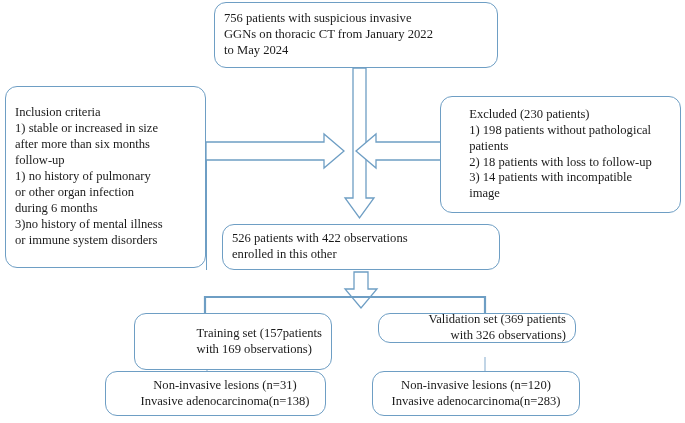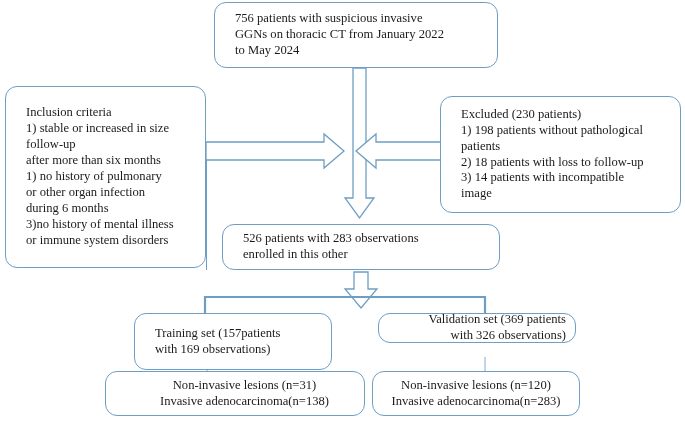--- a/index.html
+++ b/index.html
@@ -23,21 +23,21 @@
     border-radius: 12px;
     background: #ffffff;
     display: flex;
     flex-direction: column;
     justify-content: center;
     line-height: 1.27;
     font-size: 12.6px;
     z-index: 3;
   }
   .box .pad { padding: 0 9px; }
-  .align-left   { text-align: left; padding-left: 11px; }
+  .align-left   { text-align: left; }
   .align-center { text-align: center; }
   .align-right  { text-align: right; }
 
   .line {
     position: absolute;
     background: #6e9ec4;
     z-index: 1;
   }
   svg.conn {
     position: absolute;
@@ -101,63 +101,63 @@
       <div>756 patients with  suspicious invasive</div>
       <div>GGNs on thoracic CT from January 2022</div>
       <div>to May 2024</div>
     </div>
   </div>
 
   <div class="box align-left" style="left:5px; top:86px; width:201px; height:182px;">
     <div class="pad">
       <div>Inclusion criteria</div>
       <div>1) stable or increased in size</div>
+      <div>after more than six months</div>
       <div>follow-up</div>
-      <div>after more than six months</div>
       <div>1) no history of pulmonary</div>
       <div>or other organ infection</div>
       <div>during 6 months</div>
       <div>3)no history of mental illness</div>
       <div>or immune system disorders</div>
     </div>
   </div>
 
-  <div class="box align-left" style="left:440px; top:96px; width:241px; height:117px;">
+  <div class="box align-left" style="left:440px; top:96px; width:241px; height:117px;align-items:center;">
     <div class="pad">
       <div>Excluded (230 patients)</div>
       <div>1) 198 patients without pathological</div>
       <div>patients</div>
       <div>2) 18 patients with loss to follow-up</div>
       <div>3) 14 patients with incompatible</div>
       <div>image</div>
     </div>
   </div>
 
   <div class="box align-left" style="left:222px; top:224px; width:278px; height:46px;">
     <div class="pad">
-      <div>526 patients with 283 observations</div>
+      <div>526 patients with 422 observations</div>
       <div>enrolled in this other</div>
     </div>
   </div>
 
-  <div class="box align-left" style="left:134px; top:313px; width:198px; height:57px;">
+  <div class="box align-left" style="left:134px; top:313px; width:198px; height:57px;align-items:flex-end;">
     <div class="pad">
       <div>Training set (157patients</div>
       <div>with 169 observations)</div>
     </div>
   </div>
 
   <div class="box align-right" style="left:378px; top:313px; width:198px; height:30px;">
     <div class="pad">
       <div>Validation set (369 patients</div>
       <div>with 326 observations)</div>
     </div>
   </div>
 
-  <div class="box align-center" style="left:105px; top:371px; width:260px; height:45px;padding-left:19px;">
+  <div class="box align-center" style="left:105px; top:371px; width:221px; height:45px;padding-left:19px;">
     <div class="pad">
       <div>Non-invasive lesions (n=31)</div>
       <div>Invasive adenocarcinoma(n=138)</div>
     </div>
   </div>
 
   <div class="box align-center" style="left:372px; top:371px; width:208px; height:45px;">
     <div class="pad">
       <div>Non-invasive lesions (n=120)</div>
       <div>Invasive adenocarcinoma(n=283)</div>

